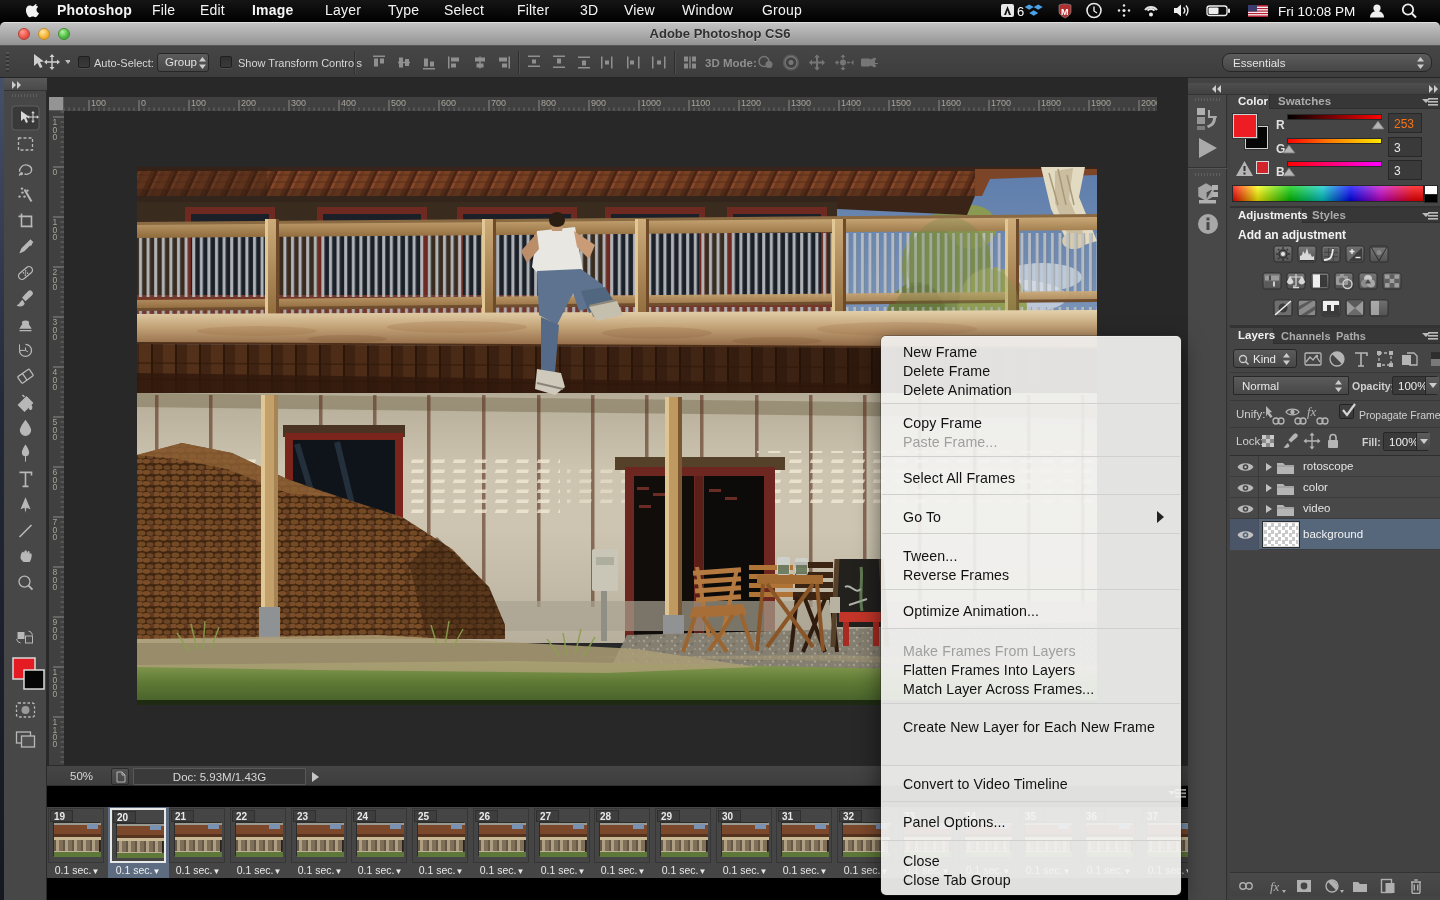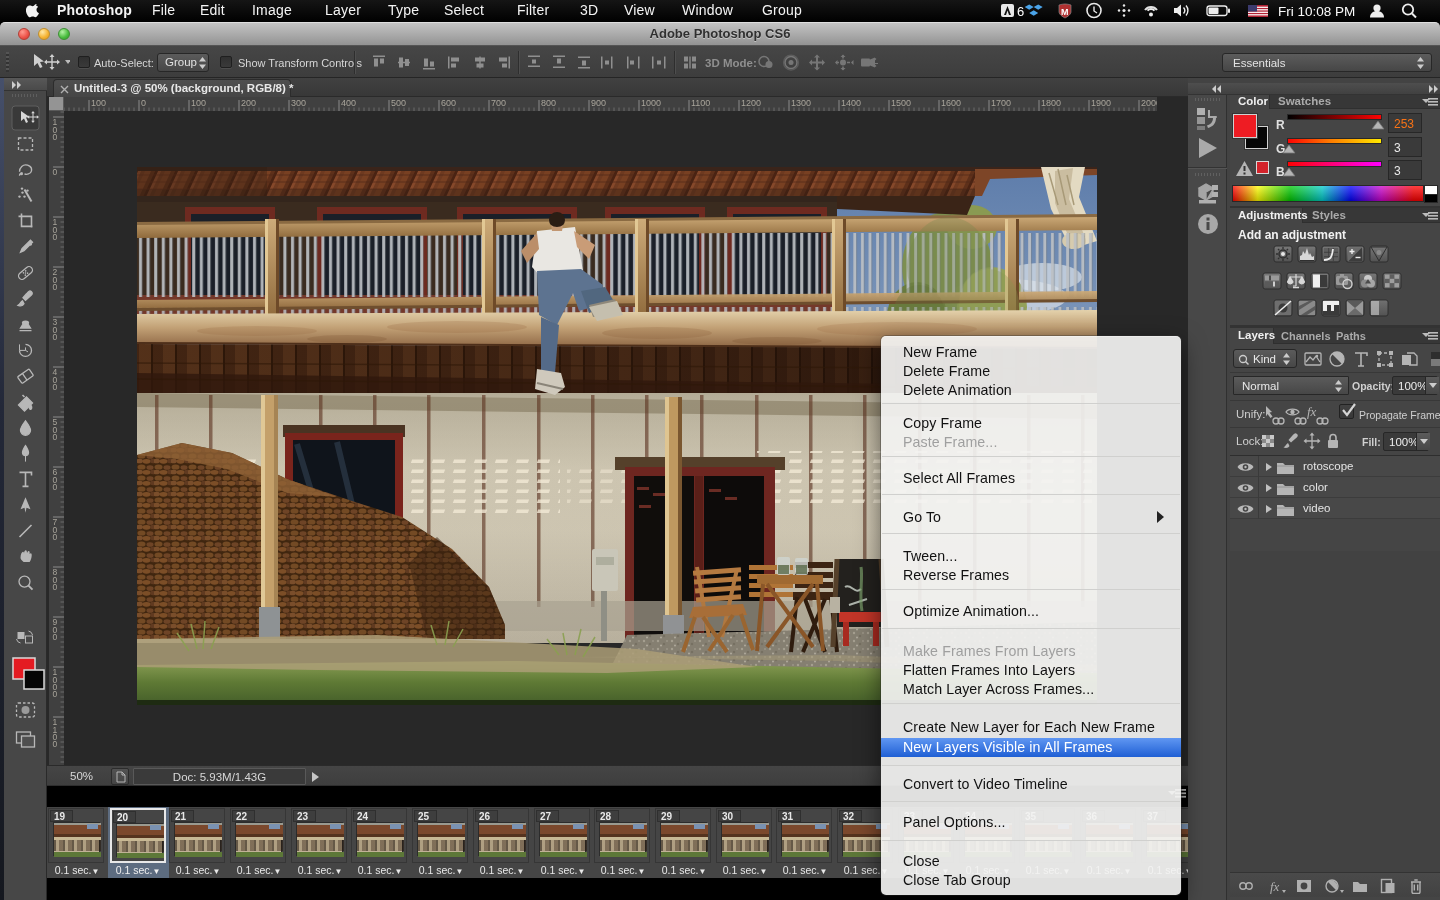--- a/index.html
+++ b/index.html
@@ -9,21 +9,21 @@
 .txt{color:#cfcfcf;font-size:11px;white-space:nowrap;}
 </style></head><body>
 <div id="root">
 <div class="ab" style="left:0;top:0;width:1440px;height:22px;background:linear-gradient(#151515,#000);">
       <svg class="ab" style="left:26px;top:3px" width="15" height="17" viewBox="0 0 15 17">
         <path fill="#f2f2f2" d="M10.2 1.1c0 1-.4 1.9-1 2.6-.7.8-1.7 1.3-2.5 1.2-.1-.9.4-1.9 1-2.5.6-.7 1.7-1.2 2.5-1.3zM13.1 12.4c-.4 1-.6 1.4-1.2 2.3-.8 1.2-1.9 2.7-3.2 2.7-1.2 0-1.6-.8-3.2-.8-1.6 0-2 .8-3.2.8C1 17.4-.1 16-0.9 14.8c-2.2-3.3-2.4-7.2-1-9.3.9-1.5 2.4-2.3 3.8-2.3 1.4 0 2.3.8 3.4.8 1.1 0 1.8-.8 3.4-.8 1.2 0 2.5.7 3.4 1.8-3 1.6-2.5 5.9 1 7.4z" transform="translate(2.2,0) scale(0.82)"></path>
       </svg>
       <span class="ab" style="left:57px;top:2px;font-size:14px;font-weight:700;color:#f4f4f4;letter-spacing:0.2px">Photoshop</span>
       <span class="ab" style="left:152px;top:2px;font-size:14px;font-weight:400;color:#f4f4f4;letter-spacing:0.2px">File</span>
       <span class="ab" style="left:200px;top:2px;font-size:14px;font-weight:400;color:#f4f4f4;letter-spacing:0.2px">Edit</span>
-      <span class="ab" style="left:252px;top:2px;font-size:14px;font-weight:400;color:#f4f4f4;letter-spacing:0.2px">Image</span>
+      <span class="ab" style="left:252px;top:2px;font-size:14px;font-weight:700;color:#f4f4f4;letter-spacing:0.2px">Image</span>
       <span class="ab" style="left:325px;top:2px;font-size:14px;font-weight:400;color:#f4f4f4;letter-spacing:0.2px">Layer</span>
       <span class="ab" style="left:388px;top:2px;font-size:14px;font-weight:400;color:#f4f4f4;letter-spacing:0.2px">Type</span>
       <span class="ab" style="left:444px;top:2px;font-size:14px;font-weight:400;color:#f4f4f4;letter-spacing:0.2px">Select</span>
       <span class="ab" style="left:517px;top:2px;font-size:14px;font-weight:400;color:#f4f4f4;letter-spacing:0.2px">Filter</span>
       <span class="ab" style="left:580px;top:2px;font-size:14px;font-weight:400;color:#f4f4f4;letter-spacing:0.2px">3D</span>
       <span class="ab" style="left:624px;top:2px;font-size:14px;font-weight:400;color:#f4f4f4;letter-spacing:0.2px">View</span>
       <span class="ab" style="left:682px;top:2px;font-size:14px;font-weight:400;color:#f4f4f4;letter-spacing:0.2px">Window</span>
       <span class="ab" style="left:762px;top:2px;font-size:14px;font-weight:400;color:#f4f4f4;letter-spacing:0.2px">Group</span>
       <svg class="ab" style="left:999px;top:0" width="441" height="22" viewBox="0 0 441 22">
 <g fill="#fff">
@@ -143,21 +143,21 @@
               <path d="M0-8l-2.5 2.5h5z M0 8l-2.5-2.5h5z M-8 0l2.5-2.5v5z M8 0l2.5-2.5v5z" stroke="none" fill="#808080"></path>
             </g>
             <g transform="translate(516,16.5)">
               <rect x="-7" y="-4" width="9" height="8" rx="1" fill="#808080"></rect>
               <path d="M2-3l5-2v10l-5-2z" fill="#808080"></path>
               <path d="M8-1l3-3 M9 1h4 M8 1l3 3" stroke="#808080" stroke-width="1.2" fill="none" transform="translate(-3,0)"></path>
             </g>
           </g>
         </g>
       </svg>
-      <div class="ab" style="left:1222px;top:7px;width:210px;height:19px;background:linear-gradient(#5c5c5c,#464646);border:1px solid #272727;border-radius:3px;">
+      <div class="ab" style="left:1222px;top:7px;width:210px;height:19px;background:linear-gradient(#5c5c5c,#464646);border:1px solid #272727;border-radius:8px;">
 <span class="ab" style="left:10px;top:2.5px;font-size:11.5px;color:#e2e2e2">Essentials</span>
 <svg class="ab" style="left:193px;top:3px" width="9" height="13">
           <path d="M4.5 0 l3.5 4.5 h-7z M4.5 12 l3.5 -4.5 h-7z" fill="#ccc"></path>
         </svg>
       </div>
     </div>
     <div class="ab" style="left:0;top:78px;width:4px;height:822px;background:linear-gradient(#46506b,#232838 40%,#15181f)"></div>
     <div class="ab" style="left:4px;top:78px;width:43px;height:822px;background:#474747;border-right:1px solid #2a2a2a;">
       <div class="ab" style="left:0;top:0;width:43px;height:13px;background:linear-gradient(#585858,#4a4a4a);border-bottom:1px solid #333">
         <svg class="ab" style="left:8px;top:3px" width="14" height="8">
@@ -267,28 +267,20 @@
           <rect x="-9" y="-7" width="18" height="14" rx="2" stroke-dasharray="2.5 2"></rect>
           <circle r="4" fill="#9a9a9a" stroke="none"></circle>
         </g>
         <g transform="translate(21.5,640)">
           <rect x="-9" y="-8" width="14" height="11" fill="none"></rect>
           <rect x="-4" y="-4" width="13" height="11" fill="#4f4f4f" stroke="#b8b8b8"></rect>
         </g>
       </g>
     </svg>
     <div class="ab" style="left:47px;top:78px;width:1141px;height:687px;background:#282828;">
-      <div class="ab" style="left:0;top:0;width:1141px;height:19px;background:linear-gradient(#414141,#383838);border-bottom:1px solid #2a2a2a;">
-        <div class="ab" style="left:6px;top:1px;width:238px;height:18px;background:linear-gradient(#4f4f4f,#454545);border:1px solid #2c2c2c;border-bottom:none;border-radius:4px 4px 0 0;">
-          <svg class="ab" style="left:6px;top:5px" width="9" height="9">
-            <path d="M1 1 l7 7 M8 1 l-7 7" stroke="#b0b0b0" stroke-width="1.4"></path>
-          </svg>
-          <span class="ab" style="left:20px;top:2px;font-size:11.5px;font-weight:700;color:#e8e8e8">Untitled-3 @ 50% (background, RGB/8) *</span>
-        </div>
-      </div>
       <div class="ab" style="left:2px;top:19px;width:15px;height:14px;background:#949494;border-right:1px solid #5a5a5a;border-bottom:1px solid #5a5a5a"></div>
       <svg class="ab" style="left:17px;top:19px" width="1093" height="14" viewBox="0 0 1093 14">
         <rect width="1093" height="14" fill="#404040"></rect>
         <g stroke="#6a6a6a" stroke-width="1">
           <line x1="0" y1="10.5" x2="0" y2="14"></line>
           <line x1="5" y1="10.5" x2="5" y2="14"></line>
           <line x1="10" y1="10.5" x2="10" y2="14"></line>
           <line x1="15" y1="10.5" x2="15" y2="14"></line>
           <line x1="20" y1="10.5" x2="20" y2="14"></line>
           <line x1="25" y1="3" x2="25" y2="14" stroke="#8a8a8a"></line>
@@ -1752,20 +1744,31 @@
           <div class="ab" style="left:28px;top:0;width:1px;height:21px;background:#3a3a3a"></div>
           <svg class="ab" style="left:35px;top:7px" width="8" height="9">
             <path d="M1 0 l6 4 -6 4z" fill="#c0c0c0"></path>
           </svg>
           <svg class="ab" style="left:47px;top:5px" width="17" height="13">
             <path d="M0 2 h6 l2 2 h9 v9 h-17z" fill="#b5b5b5"></path>
             <path d="M0 5 h17" stroke="#8a8a8a" stroke-width="0.8"></path>
           </svg>
           <span class="ab" style="left:73px;top:4px;font-size:11.5px;color:#e4e4e4">video</span>
         </div>
+        <div class="ab" style="left:0;top:424px;width:210px;height:31px;background:#56667b;border-bottom:1px solid #3c3c3c">
+          <div class="ab" style="left:0;top:0;width:28px;height:31px;background:#4a5567"></div>
+          <svg class="ab" style="left:7px;top:10px" width="17" height="12" viewBox="0 0 17 12">
+            <path d="M0.5 6 a8.5 5.5 0 0 1 16 0 a8.5 5.5 0 0 1 -16 0z" fill="#c2c2c2"></path>
+            <circle cx="8.5" cy="6" r="2.8" fill="#56667b"></circle>
+            <circle cx="8.5" cy="6" r="1.2" fill="#c2c2c2"></circle>
+          </svg>
+          <div class="ab" style="left:28px;top:0;width:1px;height:31px;background:#465061"></div>
+          <div class="ab" style="left:33px;top:3px;width:36px;height:25px;background:repeating-conic-gradient(#ffffff 0% 25%, #c9c9c9 0% 50%) 0 0/7px 7px;border:1px solid #ddd;outline:1px solid #2e2e2e"></div>
+          <span class="ab" style="left:73px;top:9px;font-size:11.5px;color:#f2f2f2">background</span>
+        </div>
         <div class="ab" style="left:0;top:456px;width:210px;height:321px;background:#424242"></div>
         <div class="ab" style="left:0;top:777px;width:210px;height:25px;background:linear-gradient(#4a4a4a,#424242);border-top:1px solid #333">
 <svg class="ab" style="left:8px;top:5px" width="196" height="16" viewBox="0 0 196 16">
             <g stroke="#b0b0b0" fill="none" stroke-width="1.4">
 <g transform="translate(8,8)">
                 <circle cx="-3" r="3.2"></circle>
                 <circle cx="3" r="3.2"></circle>
               </g>
 <text x="32" y="13" font-size="13" font-style="italic" font-family="Liberation Serif" fill="#b0b0b0" stroke="none">fx</text>
               <path d="M44 12 l2 3 2-3z" fill="#b0b0b0" stroke="none"></path>
@@ -1819,23 +1822,20 @@
       <span class="ab" style="left:22px;top:212px;font-size:14.2px;color:#111;letter-spacing:0.1px">Tween...</span>
       <span class="ab" style="left:22px;top:231px;font-size:14.2px;color:#111;letter-spacing:0.1px">Reverse Frames</span>
       <div class="ab" style="left:1px;top:253px;width:298px;height:1px;background:#d0d0ce"></div>
       <span class="ab" style="left:22px;top:267px;font-size:14.2px;color:#111;letter-spacing:0.1px">Optimize Animation...</span>
       <div class="ab" style="left:1px;top:292px;width:298px;height:1px;background:#d0d0ce"></div>
       <span class="ab" style="left:22px;top:307px;font-size:14.2px;color:#9f9f9f;letter-spacing:0.1px">Make Frames From Layers</span>
       <span class="ab" style="left:22px;top:326px;font-size:14.2px;color:#111;letter-spacing:0.1px">Flatten Frames Into Layers</span>
       <span class="ab" style="left:22px;top:345px;font-size:14.2px;color:#111;letter-spacing:0.1px">Match Layer Across Frames...</span>
       <div class="ab" style="left:1px;top:367px;width:298px;height:1px;background:#d0d0ce"></div>
       <span class="ab" style="left:22px;top:383px;font-size:14.2px;color:#111;letter-spacing:0.1px">Create New Layer for Each New Frame</span>
-      <div class="ab" style="left:0;top:401.5px;width:300px;height:19px;background:linear-gradient(#6097f2,#1f5fd4);">
-        <span class="ab" style="left:22px;top:1.5px;font-size:14.2px;color:#fff;letter-spacing:0.1px">New Layers Visible in All Frames</span>
-      </div>
       <div class="ab" style="left:1px;top:429px;width:298px;height:1px;background:#d0d0ce"></div>
       <span class="ab" style="left:22px;top:440px;font-size:14.2px;color:#111;letter-spacing:0.1px">Convert to Video Timeline</span>
       <div class="ab" style="left:1px;top:465px;width:298px;height:1px;background:#d0d0ce"></div>
       <span class="ab" style="left:22px;top:478px;font-size:14.2px;color:#111;letter-spacing:0.1px">Panel Options...</span>
       <div class="ab" style="left:1px;top:504px;width:298px;height:1px;background:#d0d0ce"></div>
       <span class="ab" style="left:22px;top:517px;font-size:14.2px;color:#111;letter-spacing:0.1px">Close</span>
       <span class="ab" style="left:22px;top:536px;font-size:14.2px;color:#111;letter-spacing:0.1px">Close Tab Group</span>
     </div>
   </div>
 </body></html>

